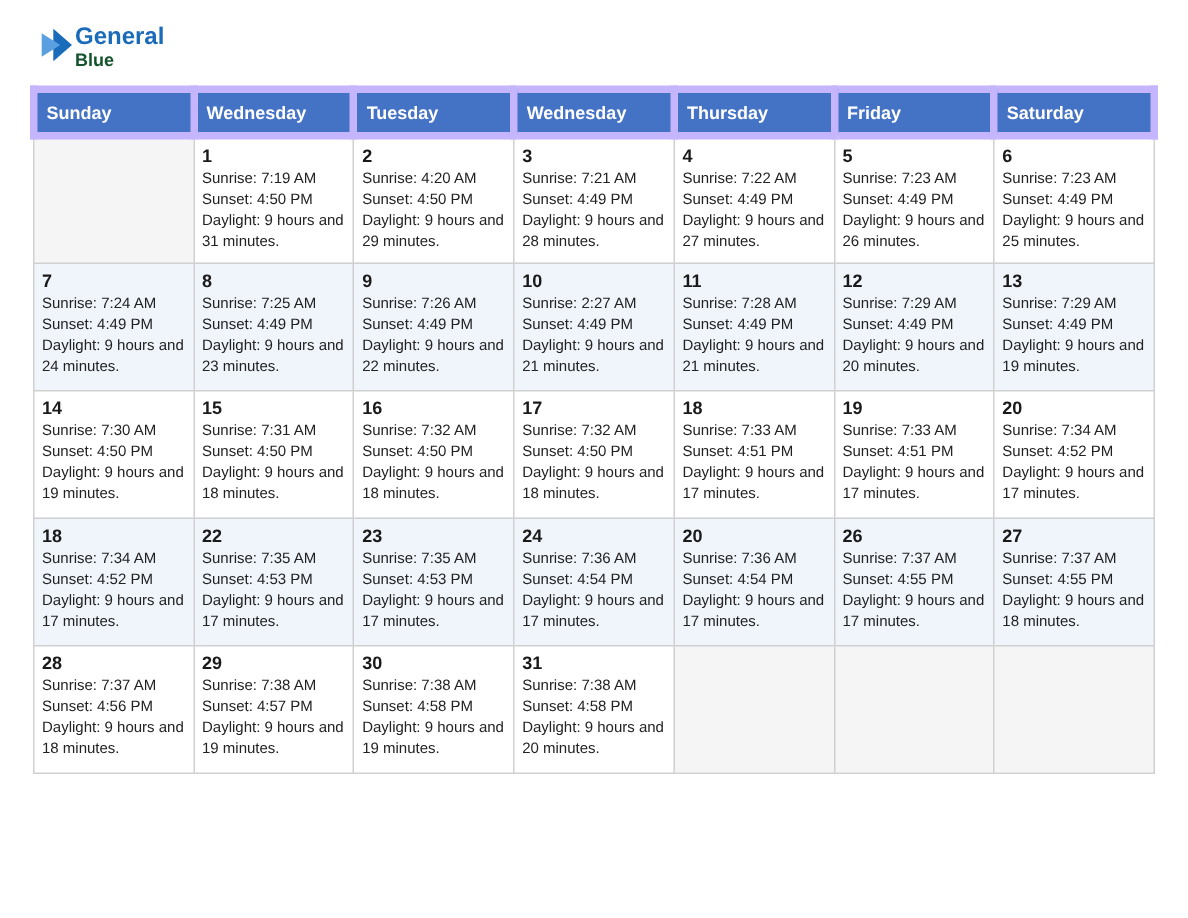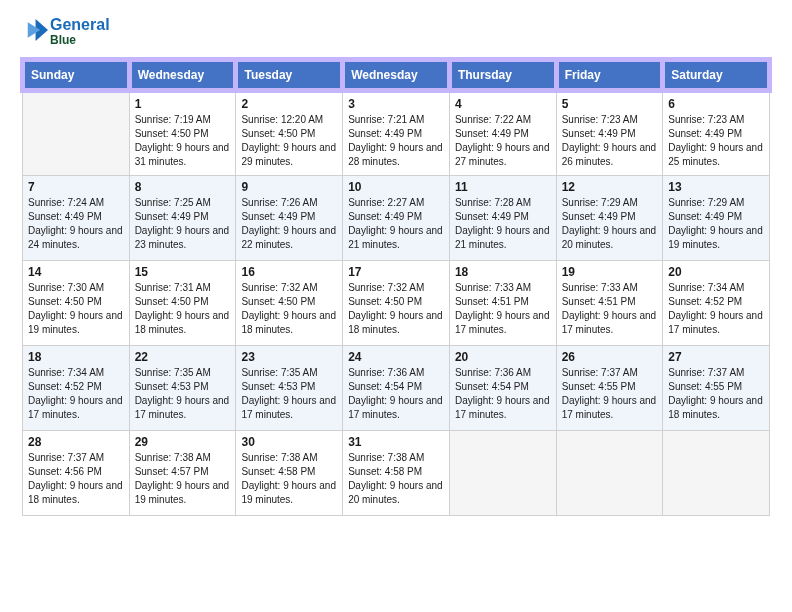--- a/index.html
+++ b/index.html
@@ -124,21 +124,21 @@
   </thead>
   <tbody id="calendar-body">
   <tr>
         <td class="empty-cell"></td>
         <td>
           <div class="day-number">1</div>
           <div class="day-info"><span>Sunrise: 7:19 AM</span><br><span>Sunset: 4:50 PM</span><br><span>Daylight: 9 hours and 31 minutes.</span></div>
         </td>
         <td>
           <div class="day-number">2</div>
-          <div class="day-info"><span>Sunrise: 12:20 AM</span><br><span>Sunset: 4:50 PM</span><br><span>Daylight: 9 hours and 29 minutes.</span></div>
+          <div class="day-info"><span>Sunrise: 4:20 AM</span><br><span>Sunset: 4:50 PM</span><br><span>Daylight: 9 hours and 29 minutes.</span></div>
         </td>
         <td>
           <div class="day-number">3</div>
           <div class="day-info"><span>Sunrise: 7:21 AM</span><br><span>Sunset: 4:49 PM</span><br><span>Daylight: 9 hours and 28 minutes.</span></div>
         </td>
         <td>
           <div class="day-number">4</div>
           <div class="day-info"><span>Sunrise: 7:22 AM</span><br><span>Sunset: 4:49 PM</span><br><span>Daylight: 9 hours and 27 minutes.</span></div>
         </td>
         <td>

